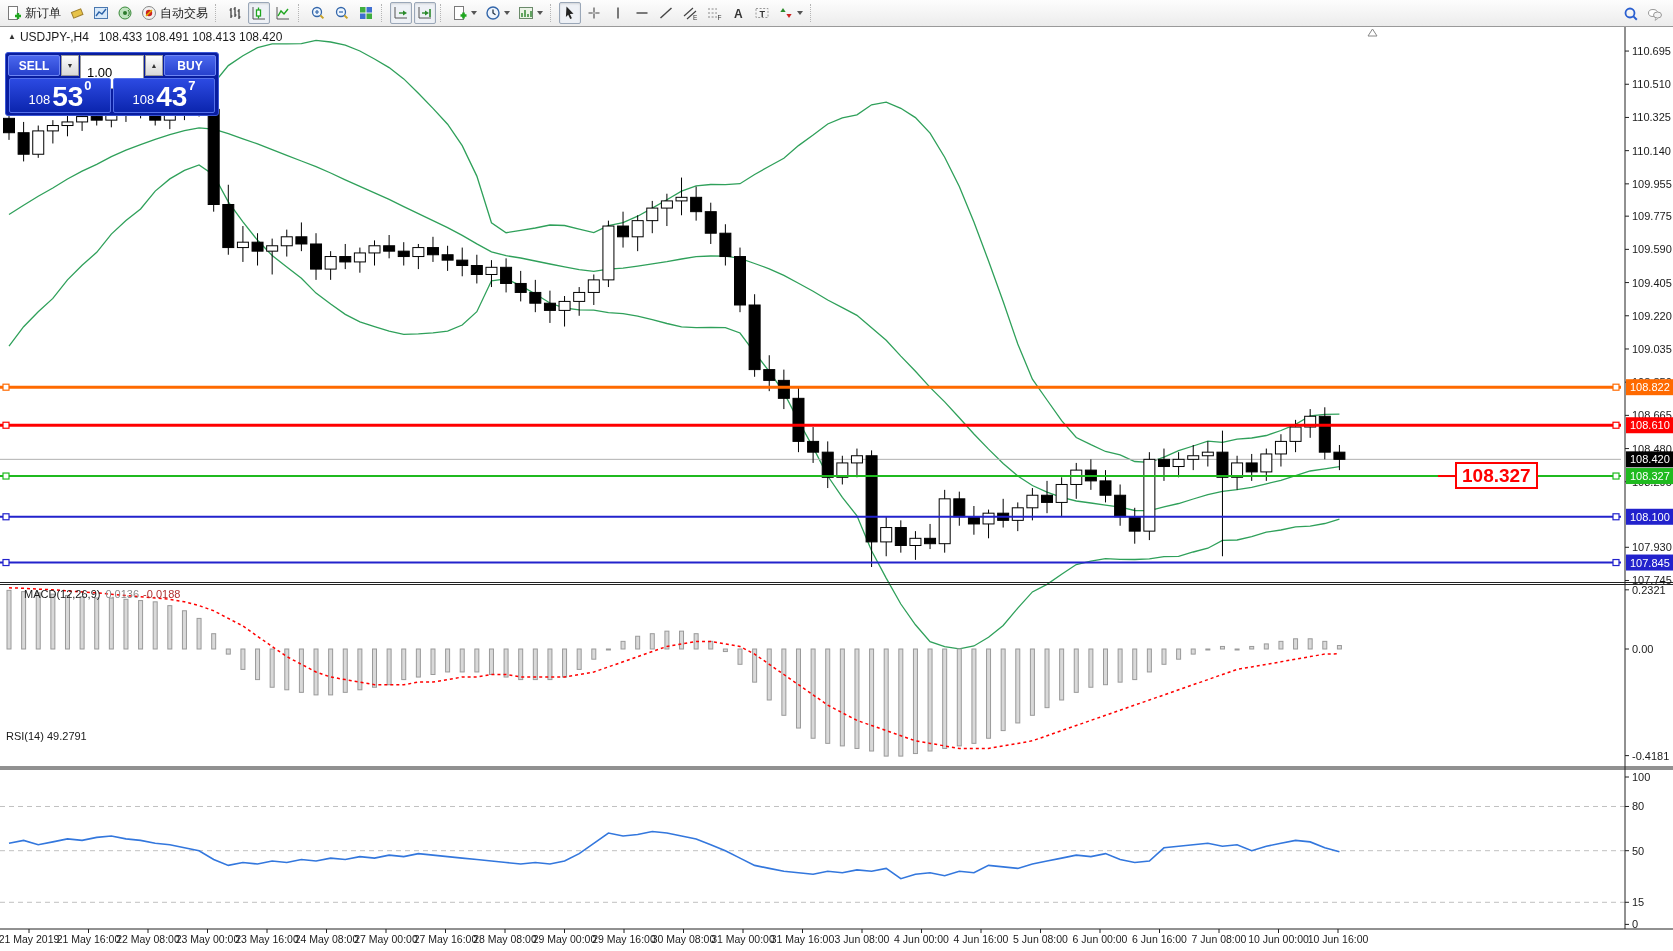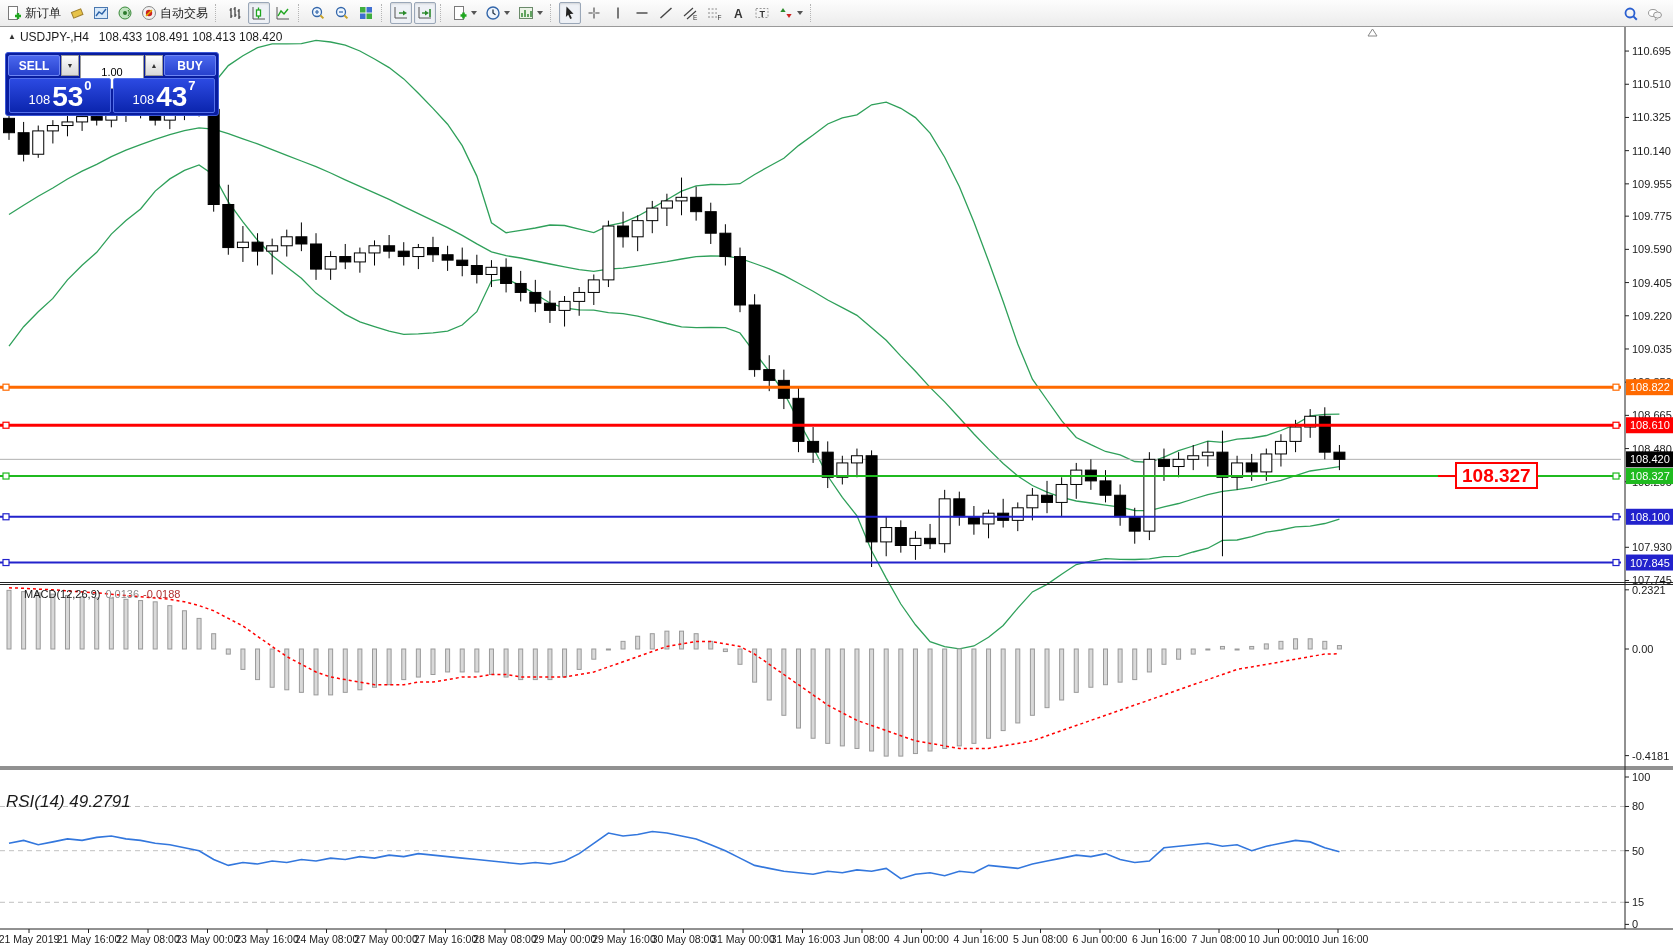--- a/index.html
+++ b/index.html
@@ -23,33 +23,33 @@
   #quote-bar .arr{font-size:8px;color:#333;margin-right:4px;vertical-align:2px;}
   #quote-bar .sym{margin-right:10px;}
   #trade-panel{left:5px;top:25px;width:214px;background:#081c9e;border:1px solid #3a56d6;
     border-radius:3px;padding:2px;box-sizing:border-box;}
   .tp-row1{display:flex;height:21px;}
   .tp-btn{flex:0 0 50px;background:linear-gradient(#4a67ee,#2741cd);border:1px solid #6e86f2;
     border-radius:2px;color:#fff;font-size:12px;font-weight:bold;display:flex;align-items:center;
     justify-content:center;cursor:pointer;}
   .tp-spin{flex:0 0 16px;background:linear-gradient(#fdfdfd,#d8d8d8);border:1px solid #9a9a9a;
     display:flex;align-items:center;justify-content:center;font-size:7px;color:#333;cursor:pointer;margin:0 1px;}
-  .tp-vol{flex:1;border:1px solid #9a9a9a;font-size:11px;text-align:center;padding:16px 6px;min-width:0;
+  .tp-vol{flex:1;border:1px solid #9a9a9a;font-size:13px;text-align:left;padding:16px 6px;min-width:0;
     font-family:"Liberation Sans",sans-serif;}
   .tp-row2{display:flex;margin-top:2px;}
   .tp-price{flex:1;height:32px;margin:0 1px;background:linear-gradient(#2c4ae2,#0b25ae);
     border:1px solid #5571ea;border-radius:2px;color:#fff;display:flex;align-items:flex-end;
     justify-content:center;padding-bottom:1px;cursor:pointer;}
   .tp-price .small{font-size:13px;margin-right:2px;line-height:22px;}
   .tp-price .big{font-size:28px;font-weight:bold;line-height:28px;}
   .tp-price .sup{font-size:13px;font-weight:bold;vertical-align:top;line-height:14px;margin-left:1px;align-self:flex-start;}
   #macd-label{left:6px;top:561px;font-size:11px;color:#1a1a1a;padding-left:18px;}
   #macd-label .v1{color:#8a8a8a;margin-left:5px;}
   #macd-label .v2{color:#b03030;margin-left:4px;}
-  #rsi-label{left:6px;top:765px;font-size:17px;color:#1a1a1a;font-style:italic;}
+  #rsi-label{left:6px;top:703px;font-size:11px;color:#1a1a1a;}
   #annotation-text{left:1262px;top:446px;font-size:35px;font-weight:bold;letter-spacing:4px;
     color:#00b14a;text-shadow:2px 2px 0 #10307e,-1px -1px 0 #10307e,1px -1px 0 #10307e,-1px 1px 0 #10307e;
     white-space:nowrap;}
   #price-flag{left:1455px;top:435px;border:2px solid #ff0000;color:#ff0000;background:#fff;
     font-size:19px;font-weight:bold;padding:0 5px;line-height:23px;}
   svg text{font-family:"Liberation Sans",sans-serif;}
 </style>
 </head>
 <body>
 

